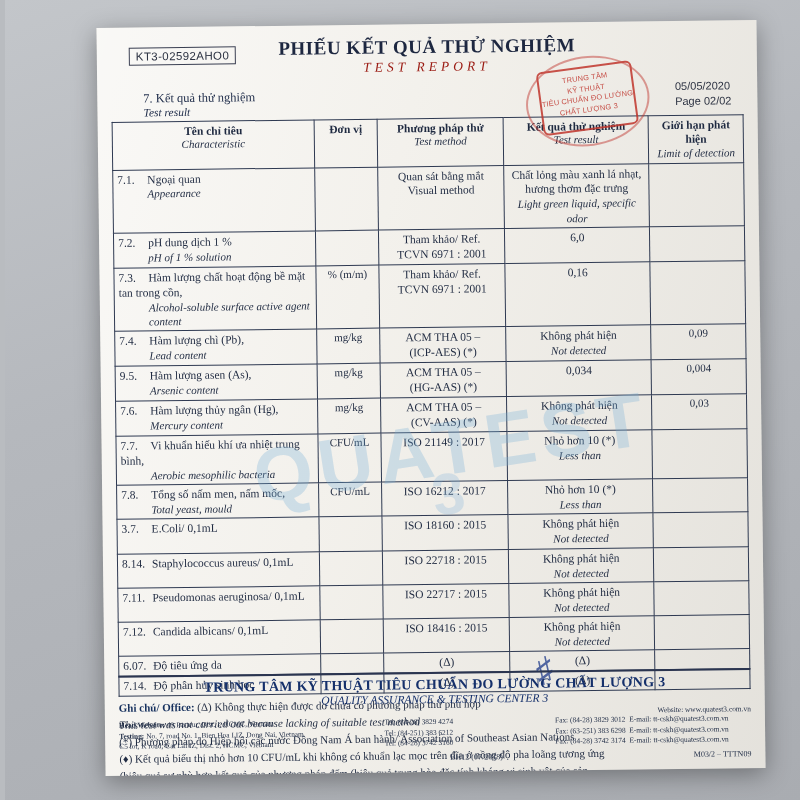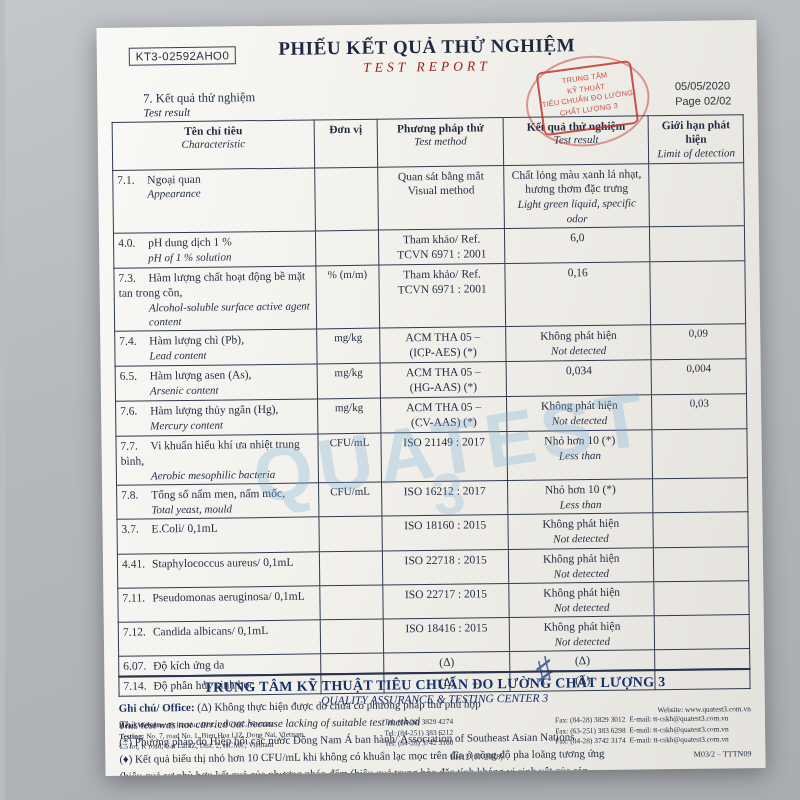--- a/index.html
+++ b/index.html
@@ -180,42 +180,42 @@
         </thead>
         <tbody id="rowbody">
             <tr>
               <td class="nm"><span class="idx">7.1.</span><span>Ngoại quan</span><i>Appearance</i></td>
               <td class="unit"></td>
               <td class="mid"><span>Quan sát bằng mắt</span><span style="display:block">Visual method</span></td>
               <td class="mid"><span>Chất lỏng màu xanh lá nhạt, hương thơm đặc trưng</span><i>Light green liquid, specific odor</i></td>
               <td class="det"></td>
             </tr>
             <tr>
-              <td class="nm"><span class="idx">4.0.</span><span>pH dung dịch 1 %</span><i>pH of 1 % solution</i></td>
+              <td class="nm"><span class="idx">7.2.</span><span>pH dung dịch 1 %</span><i>pH of 1 % solution</i></td>
               <td class="unit"></td>
               <td class="mid"><span>Tham khảo/ Ref.</span><span style="display:block">TCVN 6971 : 2001</span></td>
               <td class="mid"><span>6,0</span></td>
               <td class="det"></td>
             </tr>
             <tr>
               <td class="nm"><span class="idx">7.3.</span><span>Hàm lượng chất hoạt động bề mặt tan trong cồn,</span><i>Alcohol-soluble surface active agent content</i></td>
               <td class="unit">% (m/m)</td>
               <td class="mid"><span>Tham khảo/ Ref.</span><span style="display:block">TCVN 6971 : 2001</span></td>
               <td class="mid"><span>0,16</span></td>
               <td class="det"></td>
             </tr>
             <tr>
               <td class="nm"><span class="idx">7.4.</span><span>Hàm lượng chì (Pb),</span><i>Lead content</i></td>
               <td class="unit">mg/kg</td>
               <td class="mid"><span>ACM THA 05 –</span><span style="display:block">(ICP-AES) (*)</span></td>
               <td class="mid"><span>Không phát hiện</span><i>Not detected</i></td>
               <td class="det">0,09</td>
             </tr>
             <tr>
-              <td class="nm"><span class="idx">6.5.</span><span>Hàm lượng asen (As),</span><i>Arsenic content</i></td>
+              <td class="nm"><span class="idx">9.5.</span><span>Hàm lượng asen (As),</span><i>Arsenic content</i></td>
               <td class="unit">mg/kg</td>
               <td class="mid"><span>ACM THA 05 –</span><span style="display:block">(HG-AAS) (*)</span></td>
               <td class="mid"><span>0,034</span></td>
               <td class="det">0,004</td>
             </tr>
             <tr>
               <td class="nm"><span class="idx">7.6.</span><span>Hàm lượng thủy ngân (Hg),</span><i>Mercury content</i></td>
               <td class="unit">mg/kg</td>
               <td class="mid"><span>ACM THA 05 –</span><span style="display:block">(CV-AAS) (*)</span></td>
               <td class="mid"><span>Không phát hiện</span><i>Not detected</i></td>
@@ -236,42 +236,42 @@
               <td class="det"></td>
             </tr>
             <tr>
               <td class="nm"><span class="idx">3.7.</span><span>E.Coli/ 0,1mL</span></td>
               <td class="unit"></td>
               <td class="mid"><span>ISO 18160 : 2015</span></td>
               <td class="mid"><span>Không phát hiện</span><i>Not detected</i></td>
               <td class="det"></td>
             </tr>
             <tr>
-              <td class="nm"><span class="idx">4.41.</span><span>Staphylococcus aureus/ 0,1mL</span></td>
+              <td class="nm"><span class="idx">8.14.</span><span>Staphylococcus aureus/ 0,1mL</span></td>
               <td class="unit"></td>
               <td class="mid"><span>ISO 22718 : 2015</span></td>
               <td class="mid"><span>Không phát hiện</span><i>Not detected</i></td>
               <td class="det"></td>
             </tr>
             <tr>
               <td class="nm"><span class="idx">7.11.</span><span>Pseudomonas aeruginosa/ 0,1mL</span></td>
               <td class="unit"></td>
               <td class="mid"><span>ISO 22717 : 2015</span></td>
               <td class="mid"><span>Không phát hiện</span><i>Not detected</i></td>
               <td class="det"></td>
             </tr>
             <tr>
               <td class="nm"><span class="idx">7.12.</span><span>Candida albicans/ 0,1mL</span></td>
               <td class="unit"></td>
               <td class="mid"><span>ISO 18416 : 2015</span></td>
               <td class="mid"><span>Không phát hiện</span><i>Not detected</i></td>
               <td class="det"></td>
             </tr>
             <tr>
-              <td class="nm"><span class="idx">6.07.</span><span>Độ kích ứng da</span></td>
+              <td class="nm"><span class="idx">6.07.</span><span>Độ tiêu ứng da</span></td>
               <td class="unit"></td>
               <td class="mid"><span>(Δ)</span></td>
               <td class="mid"><span>(Δ)</span></td>
               <td class="det"></td>
             </tr>
             <tr>
               <td class="nm"><span class="idx">7.14.</span><span>Độ phân hủy sinh học</span></td>
               <td class="unit"></td>
               <td class="mid"><span>(Δ)</span></td>
               <td class="mid"><span>(Δ)</span></td>

